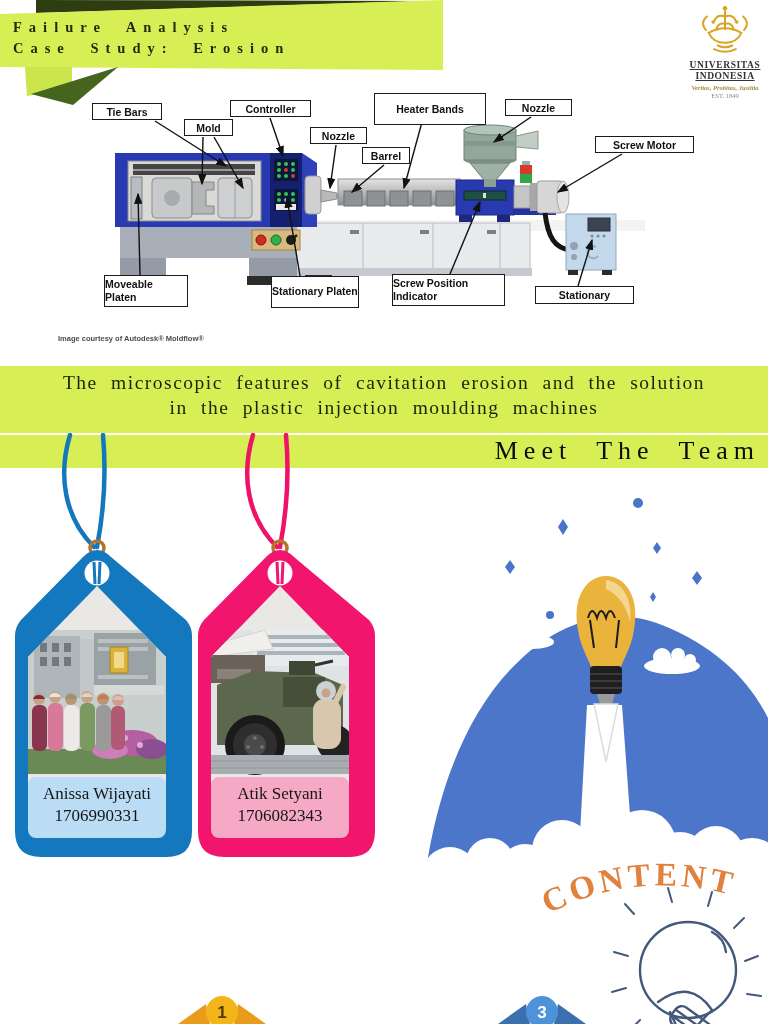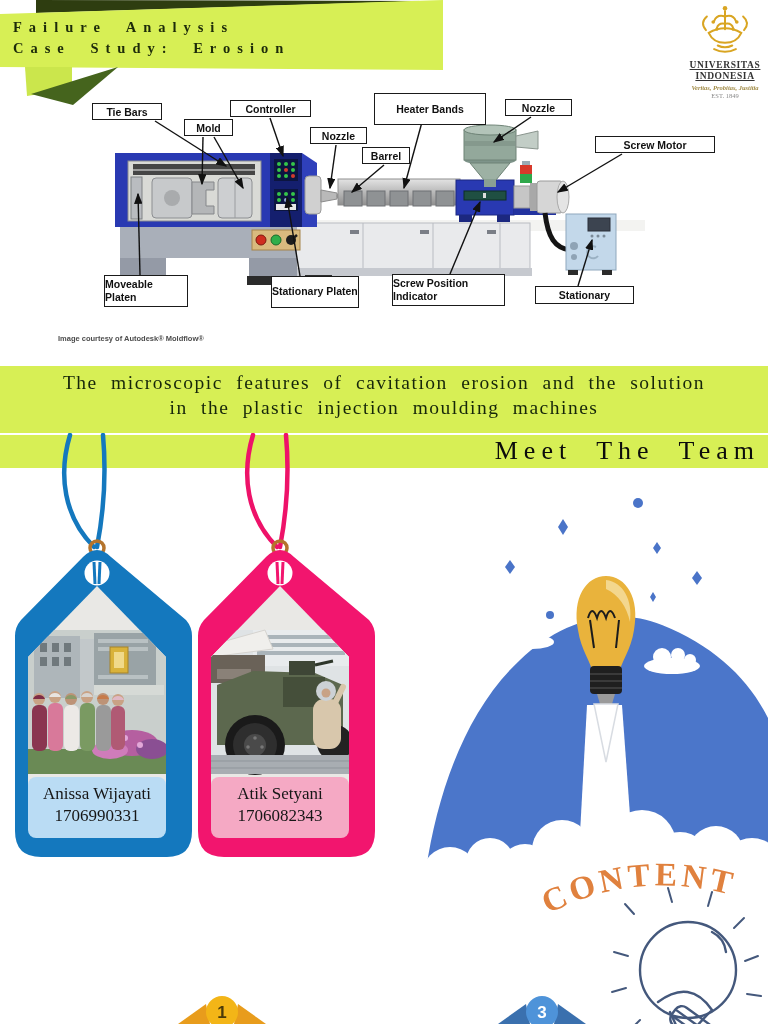--- a/index.html
+++ b/index.html
@@ -228,21 +228,21 @@
     <div class="est">EST. 1849</div>
   </div>
 
   <div class="mlabel" style="left:92px;top:103px;width:70px;height:17px;">Tie Bars</div>
   <div class="mlabel" style="left:184px;top:119px;width:49px;height:17px;">Mold</div>
   <div class="mlabel" style="left:230px;top:100px;width:81px;height:17px;">Controller</div>
   <div class="mlabel" style="left:310px;top:127px;width:57px;height:17px;">Nozzle</div>
   <div class="mlabel" style="left:362px;top:147px;width:48px;height:17px;">Barrel</div>
   <div class="mlabel" style="left:374px;top:93px;width:112px;height:32px;">Heater Bands</div>
   <div class="mlabel" style="left:505px;top:99px;width:67px;height:17px;">Nozzle</div>
-  <div class="mlabel" style="left:595px;top:136px;width:120px;height:17px;">Screw Motor</div>
+  <div class="mlabel" style="left:595px;top:136px;width:99px;height:17px;">Screw Motor</div>
   <div class="mlabel two" style="left:104px;top:275px;width:84px;height:32px;">Moveable Platen</div>
   <div class="mlabel two" style="left:271px;top:276px;width:88px;height:32px;">Stationary Platen</div>
   <div class="mlabel two" style="left:392px;top:274px;width:113px;height:32px;">Screw Position Indicator</div>
   <div class="mlabel" style="left:535px;top:286px;width:99px;height:18px;">Stationary</div>
 
   <div class="abs caption">Image courtesy of Autodesk® Moldflow®</div>
 
   <div class="abs band1">
     <p class="l1">The microscopic features of cavitation erosion and the solution</p>
     <p class="l2">in the plastic injection moulding machines</p>

